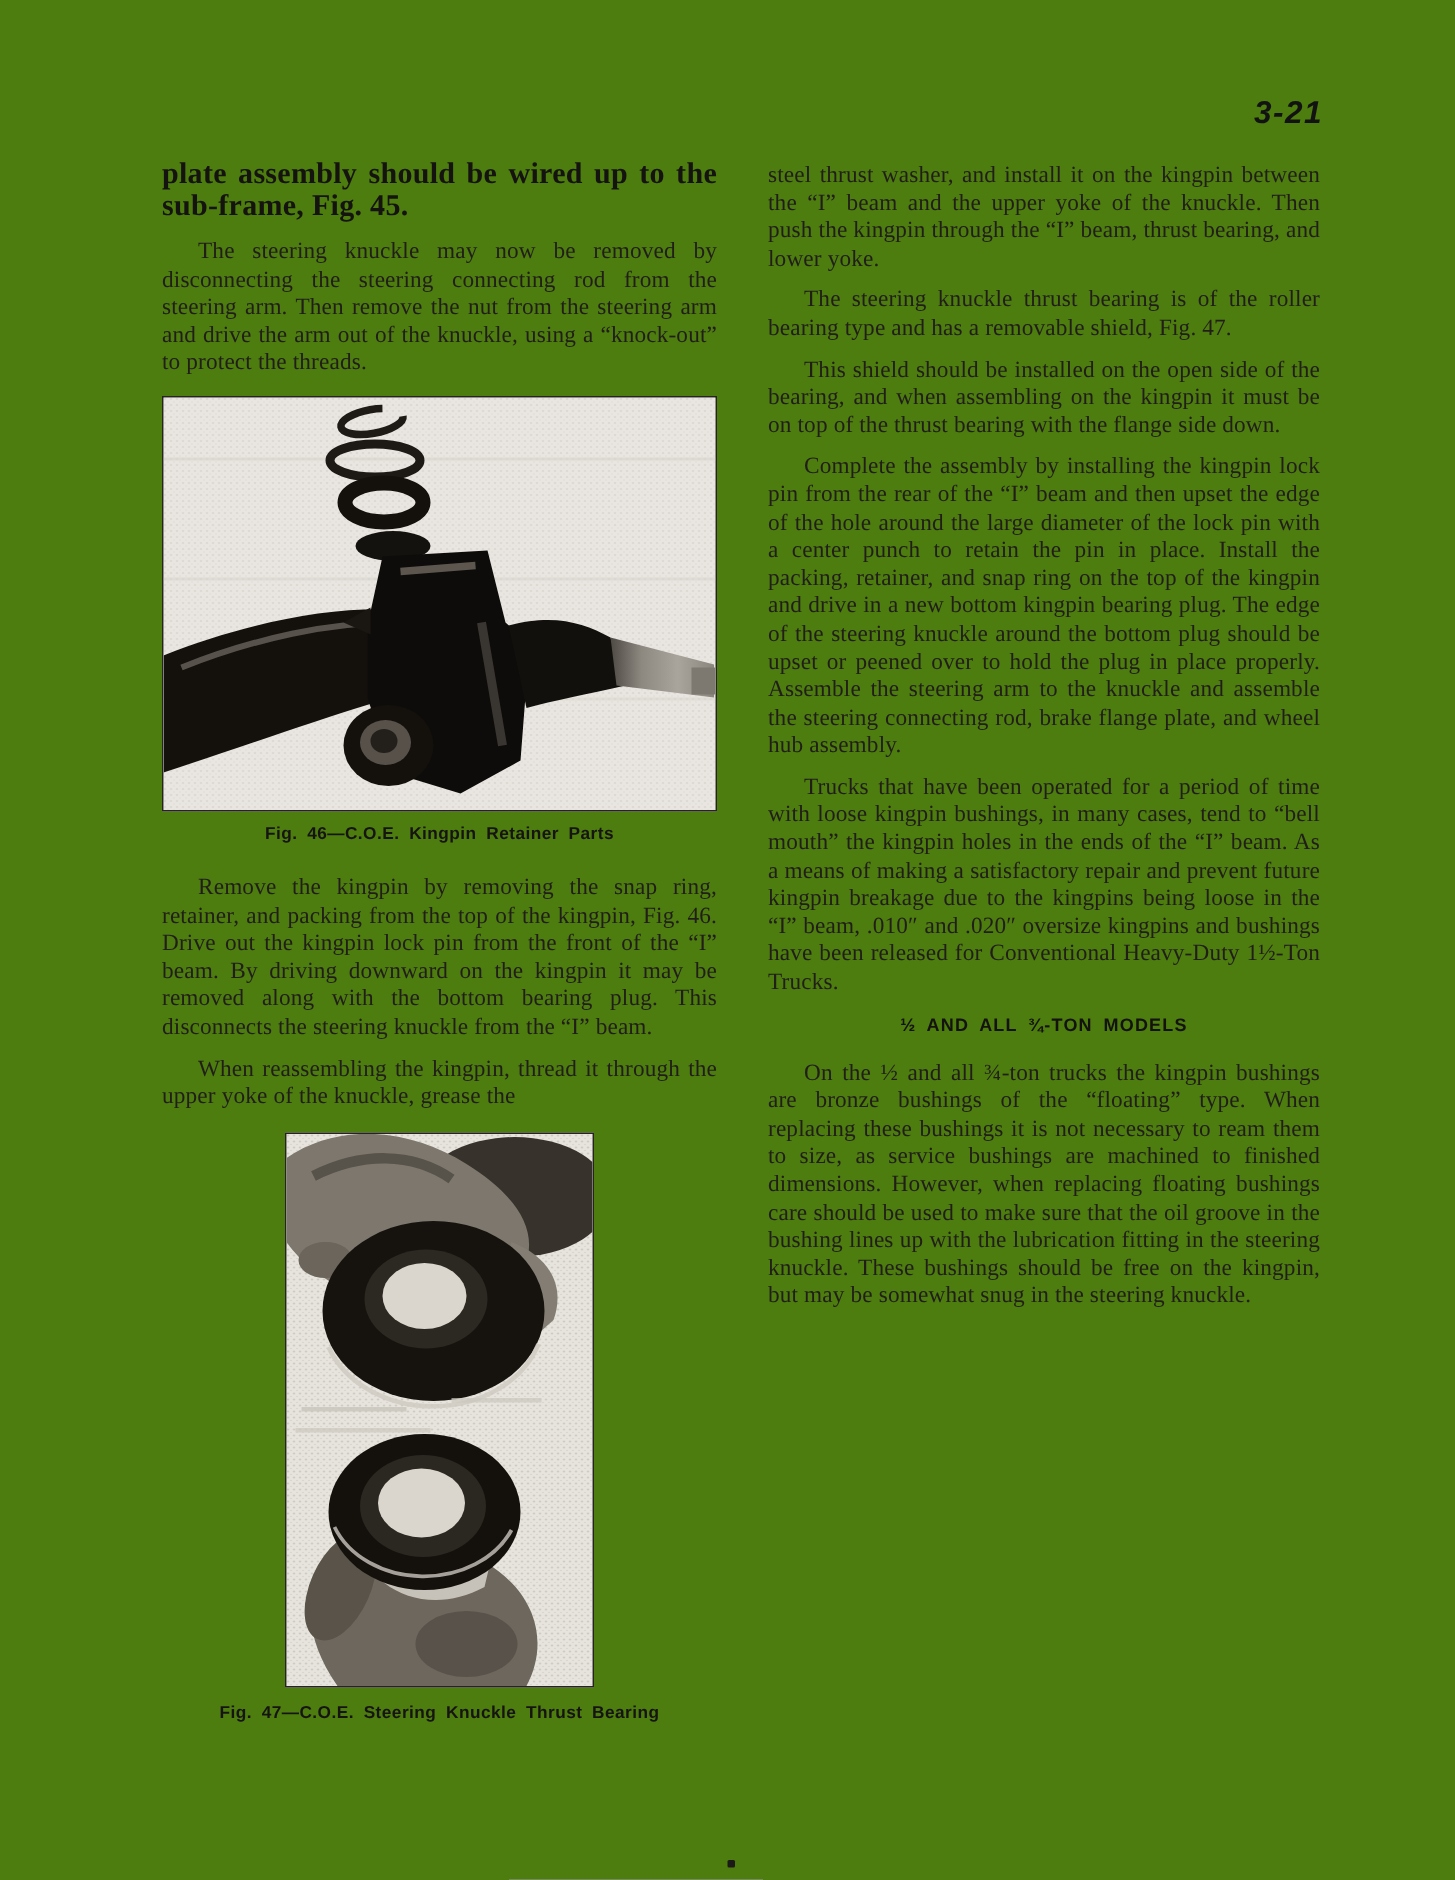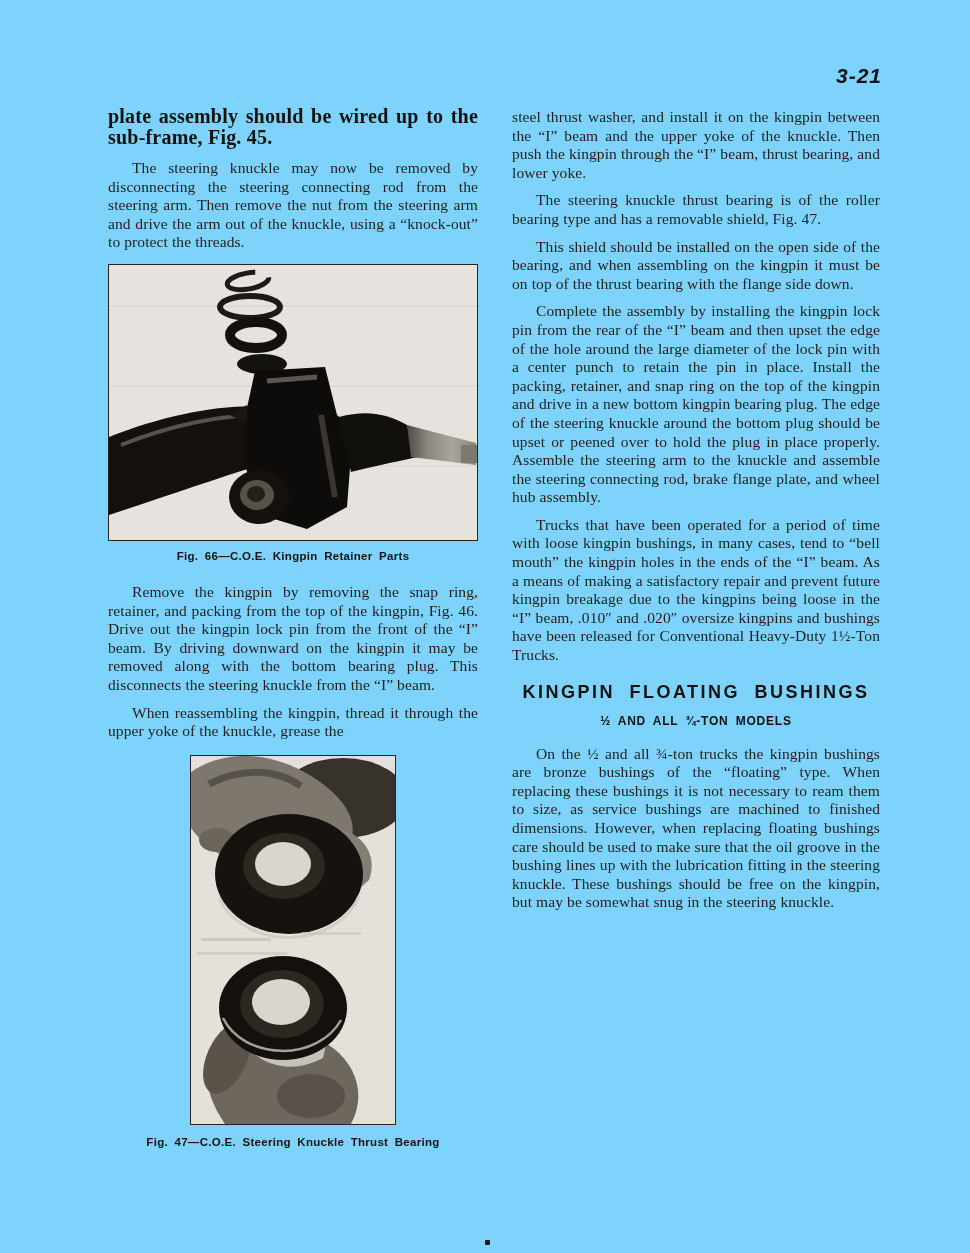--- a/index.html
+++ b/index.html
@@ -1,19 +1,19 @@
 <!DOCTYPE html>
 <html><head>
 <meta charset="utf-8">
 <style>
   html,body{margin:0;padding:0;background:#9a9a9a;}
   .page{
     position:relative;
     width:970px;height:1253px;
-    background:#7dd3fc;
+    background:#4d7c0f;
     overflow:hidden;
     font-family:"Liberation Serif", serif;
     color:#211e1a;
   }
   .page-number{
     position:absolute;left:836px;top:64px;
     font-family:"Liberation Sans", sans-serif;
     font-weight:bold;font-style:italic;
     font-size:21px;letter-spacing:1px;color:#121212;
   }
@@ -120,21 +120,21 @@
 
         <path d="M230,152 C260,144 280,150 298,160 L308,192 C282,198 260,202 242,207 Z" fill="#12100c"></path>
         <path d="M298,160 L367,178 L367,200 L302,192 Z" fill="url(#spindle46)"></path>
         <rect x="352" y="180" width="16" height="18" fill="#7e7970"></rect>
 
         <ellipse cx="150" cy="232" rx="30" ry="27" fill="#14110d"></ellipse>
         <ellipse cx="148" cy="230" rx="17" ry="15" fill="#57514a"></ellipse>
         <ellipse cx="147" cy="229" rx="9" ry="8" fill="#23201b"></ellipse>
       </svg>
     </div>
-    <p class="fig-caption">Fig. 66—C.O.E. Kingpin Retainer Parts</p>
+    <p class="fig-caption">Fig. 46—C.O.E. Kingpin Retainer Parts</p>
 
     <p class="para indent gap-top">Remove the kingpin by removing the snap ring, retainer, and packing from the top of the kingpin, Fig. 46. Drive out the kingpin lock pin from the front of the “I” beam. By driving downward on the kingpin it may be removed along with the bottom bearing plug. This disconnects the steering knuckle from the “I” beam.</p>
     <p class="para indent">When reassembling the kingpin, thread it through the upper yoke of the knuckle, grease the</p>
 
     <div class="figure fig47">
       <svg viewBox="0 0 204 368" width="204" height="368">
         <defs>
           <pattern id="ht47" width="4" height="4" patternUnits="userSpaceOnUse">
             <rect width="4" height="4" fill="#e7e4de"></rect>
             <circle cx="1" cy="1" r="0.6" fill="#c2beb5"></circle>
@@ -174,21 +174,20 @@
 
   </div>
 
   <div class="col col-right">
     <p class="para">steel thrust washer, and install it on the kingpin between the “I” beam and the upper yoke of the knuckle. Then push the kingpin through the “I” beam, thrust bearing, and lower yoke.</p>
     <p class="para indent">The steering knuckle thrust bearing is of the roller bearing type and has a removable shield, Fig. 47.</p>
     <p class="para indent">This shield should be installed on the open side of the bearing, and when assembling on the kingpin it must be on top of the thrust bearing with the flange side down.</p>
     <p class="para indent">Complete the assembly by installing the kingpin lock pin from the rear of the “I” beam and then upset the edge of the hole around the large diameter of the lock pin with a center punch to retain the pin in place. Install the packing, retainer, and snap ring on the top of the kingpin and drive in a new bottom kingpin bearing plug. The edge of the steering knuckle around the bottom plug should be upset or peened over to hold the plug in place properly. Assemble the steering arm to the knuckle and assemble the steering connecting rod, brake flange plate, and wheel hub assembly.</p>
     <p class="para indent">Trucks that have been operated for a period of time with loose kingpin bushings, in many cases, tend to “bell mouth” the kingpin holes in the ends of the “I” beam. As a means of making a satisfactory repair and prevent future kingpin breakage due to the kingpins being loose in the “I” beam, .010″ and .020″ oversize kingpins and bushings have been released for Conventional Heavy-Duty 1½-Ton Trucks.</p>
 
-    <h2 class="section-heading">KINGPIN FLOATING BUSHINGS</h2>
     <h3 class="section-subheading">½ AND ALL ¾-TON MODELS</h3>
 
     <p class="para indent after-head">On the ½ and all ¾-ton trucks the kingpin bushings are bronze bushings of the “floating” type. When replacing these bushings it is not necessary to ream them to size, as service bushings are machined to finished dimensions. However, when replacing floating bushings care should be used to make sure that the oil groove in the bushing lines up with the lubrication fitting in the steering knuckle. These bushings should be free on the kingpin, but may be somewhat snug in the steering knuckle.</p>
   </div>
 
   <div class="ink-dot"></div>
 
 </div>
 
 </body></html>

